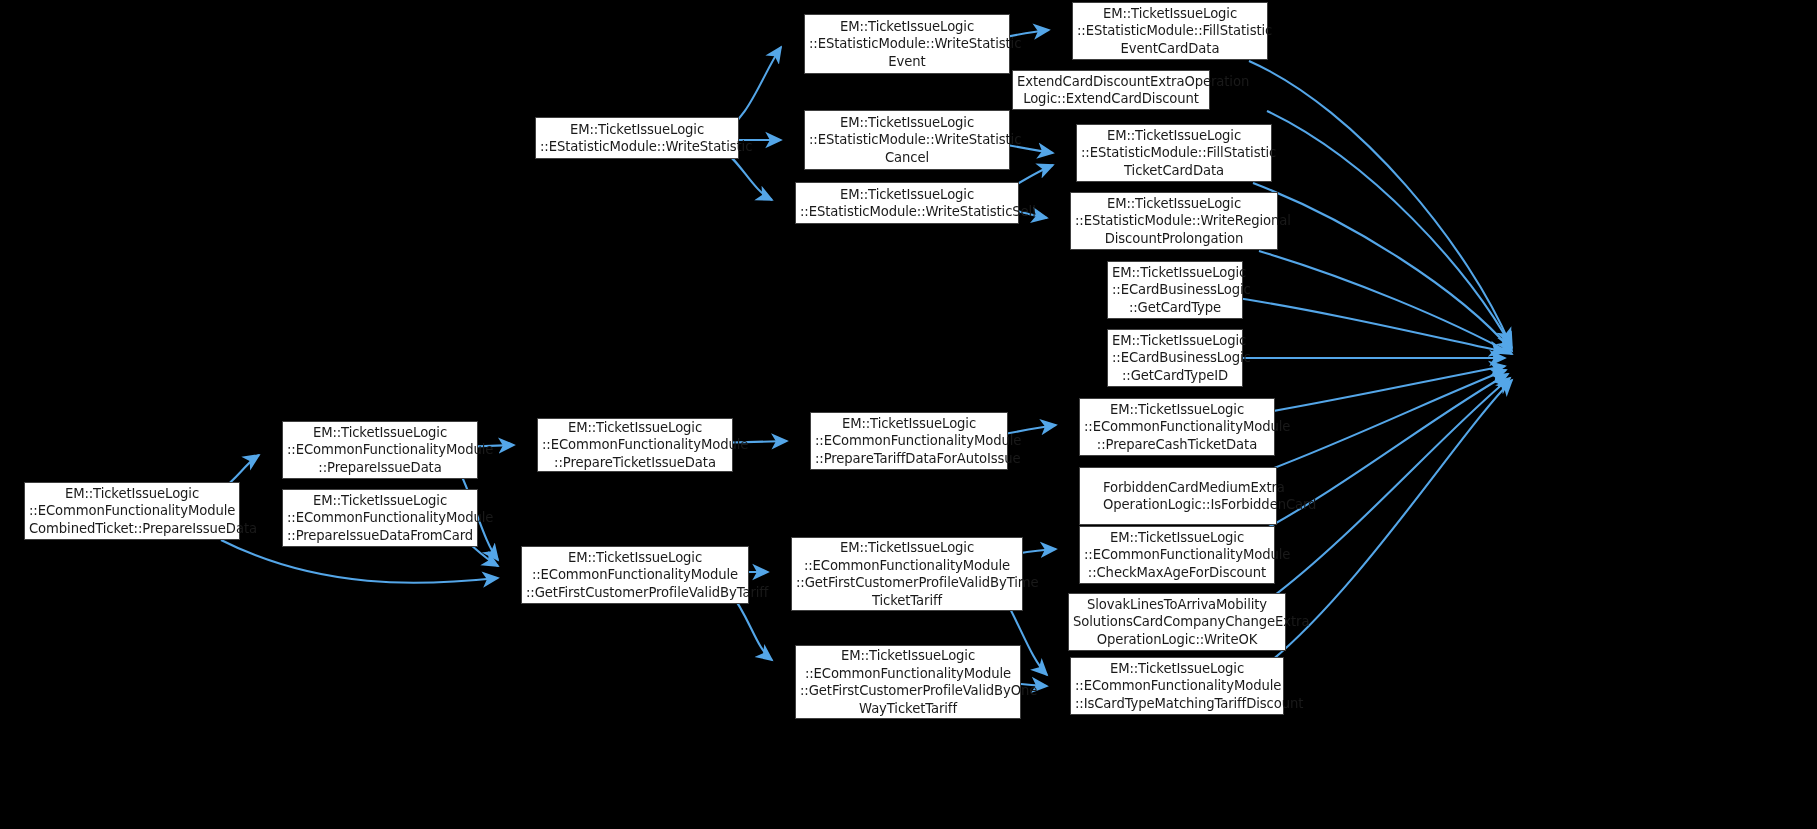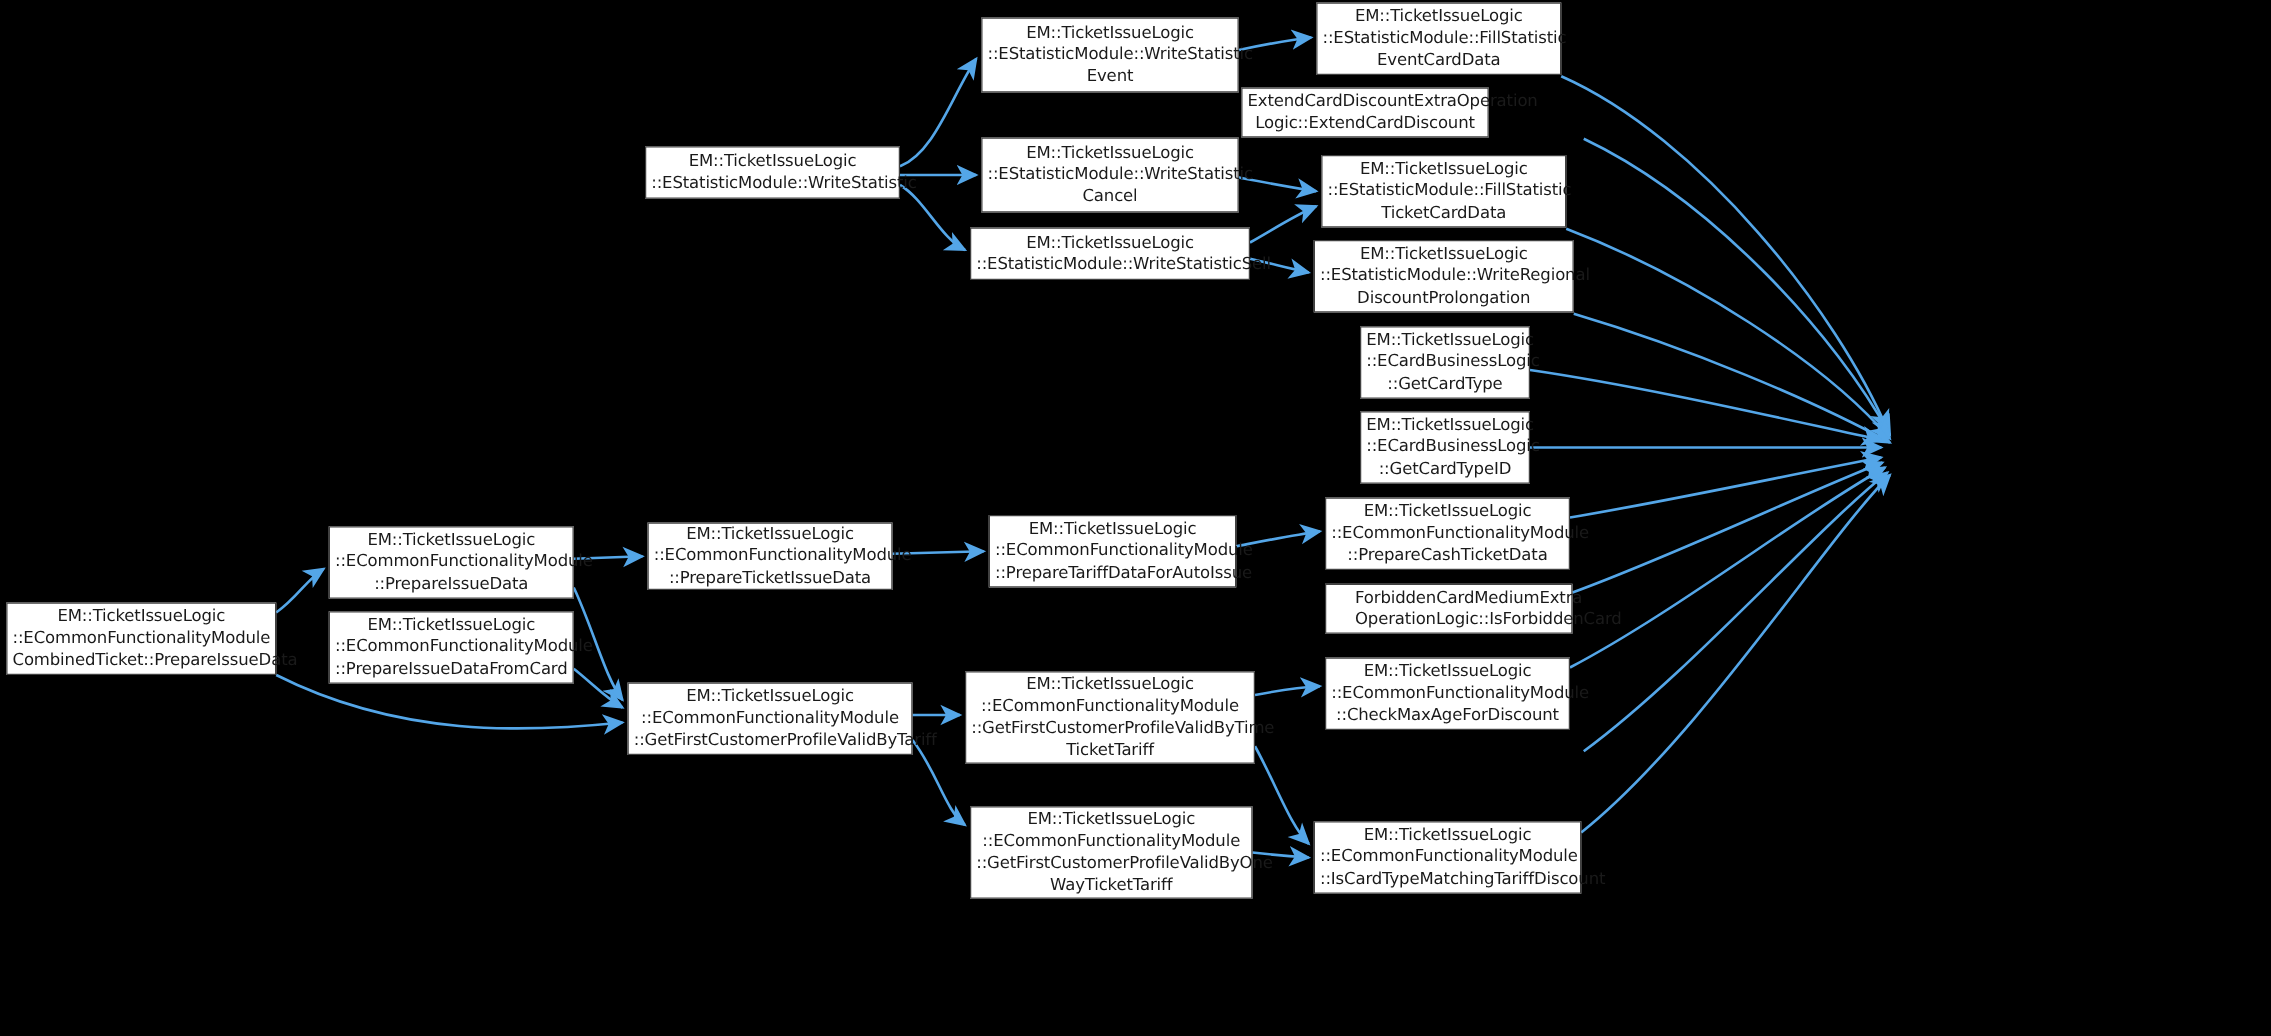--- a/index.html
+++ b/index.html
@@ -32,20 +32,21 @@
     align-items: center;
     justify-content: center;
     text-align: center;
     color: #1a1a1a;
     font-size: 13.2px;
     line-height: 17.5px;
     letter-spacing: -0.1px;
     z-index: 2;
     white-space: pre-line;
     padding: 1px 4px;
+    margin-left: 19px;
   }
   .node.highlight {
     background: #a8a8a8;
     border: 1px solid #3a3a3a;
   }
   .node .label {
     display: block;
     width: 100%;
   }
 </style>
@@ -115,25 +116,28 @@
 DiscountProlongation</span></div>
     <div class="node" style="left: 1088px; top: 261px; width: 136px; height: 58px;"><span class="label">EM::TicketIssueLogic
 ::ECardBusinessLogic
 ::GetCardType</span></div>
     <div class="node" style="left: 1088px; top: 329px; width: 136px; height: 58px;"><span class="label">EM::TicketIssueLogic
 ::ECardBusinessLogic
 ::GetCardTypeID</span></div>
     <div class="node" style="left: 1060px; top: 398px; width: 196px; height: 58px;"><span class="label">EM::TicketIssueLogic
 ::ECommonFunctionalityModule
 ::PrepareCashTicketData</span></div>
-    <div class="node" style="left: 1060px; top: 467px; width: 198px; height: 40px; padding-left: 23px;"><span class="label">ForbiddenCardMediumExtra
+    <div class="node" style="left: 1060px; top: 467px; width: 198px; height: 58px; padding-left: 23px;"><span class="label">ForbiddenCardMediumExtra
 OperationLogic::IsForbiddenCard</span></div>
     <div class="node" style="left: 1060px; top: 526px; width: 196px; height: 58px;"><span class="label">EM::TicketIssueLogic
 ::ECommonFunctionalityModule
 ::CheckMaxAgeForDiscount</span></div>
+    <div class="node" style="left: 1049px; top: 593px; width: 218px; height: 58px;"><span class="label">SlovakLinesToArrivaMobility
+SolutionsCardCompanyChangeExtra
+OperationLogic::WriteOK</span></div>
     <div class="node" style="left: 1051px; top: 657px; width: 214px; height: 58px;"><span class="label">EM::TicketIssueLogic
 ::ECommonFunctionalityModule
 ::IsCardTypeMatchingTariffDiscount</span></div>
     <div class="node" style="left: 5px; top: 482px; width: 216px; height: 58px;"><span class="label">EM::TicketIssueLogic
 ::ECommonFunctionalityModule
 CombinedTicket::PrepareIssueData</span></div>
     <div class="node" style="left: 263px; top: 421px; width: 196px; height: 58px;"><span class="label">EM::TicketIssueLogic
 ::ECommonFunctionalityModule
 ::PrepareIssueData</span></div>
     <div class="node" style="left: 263px; top: 489px; width: 196px; height: 58px;"><span class="label">EM::TicketIssueLogic

